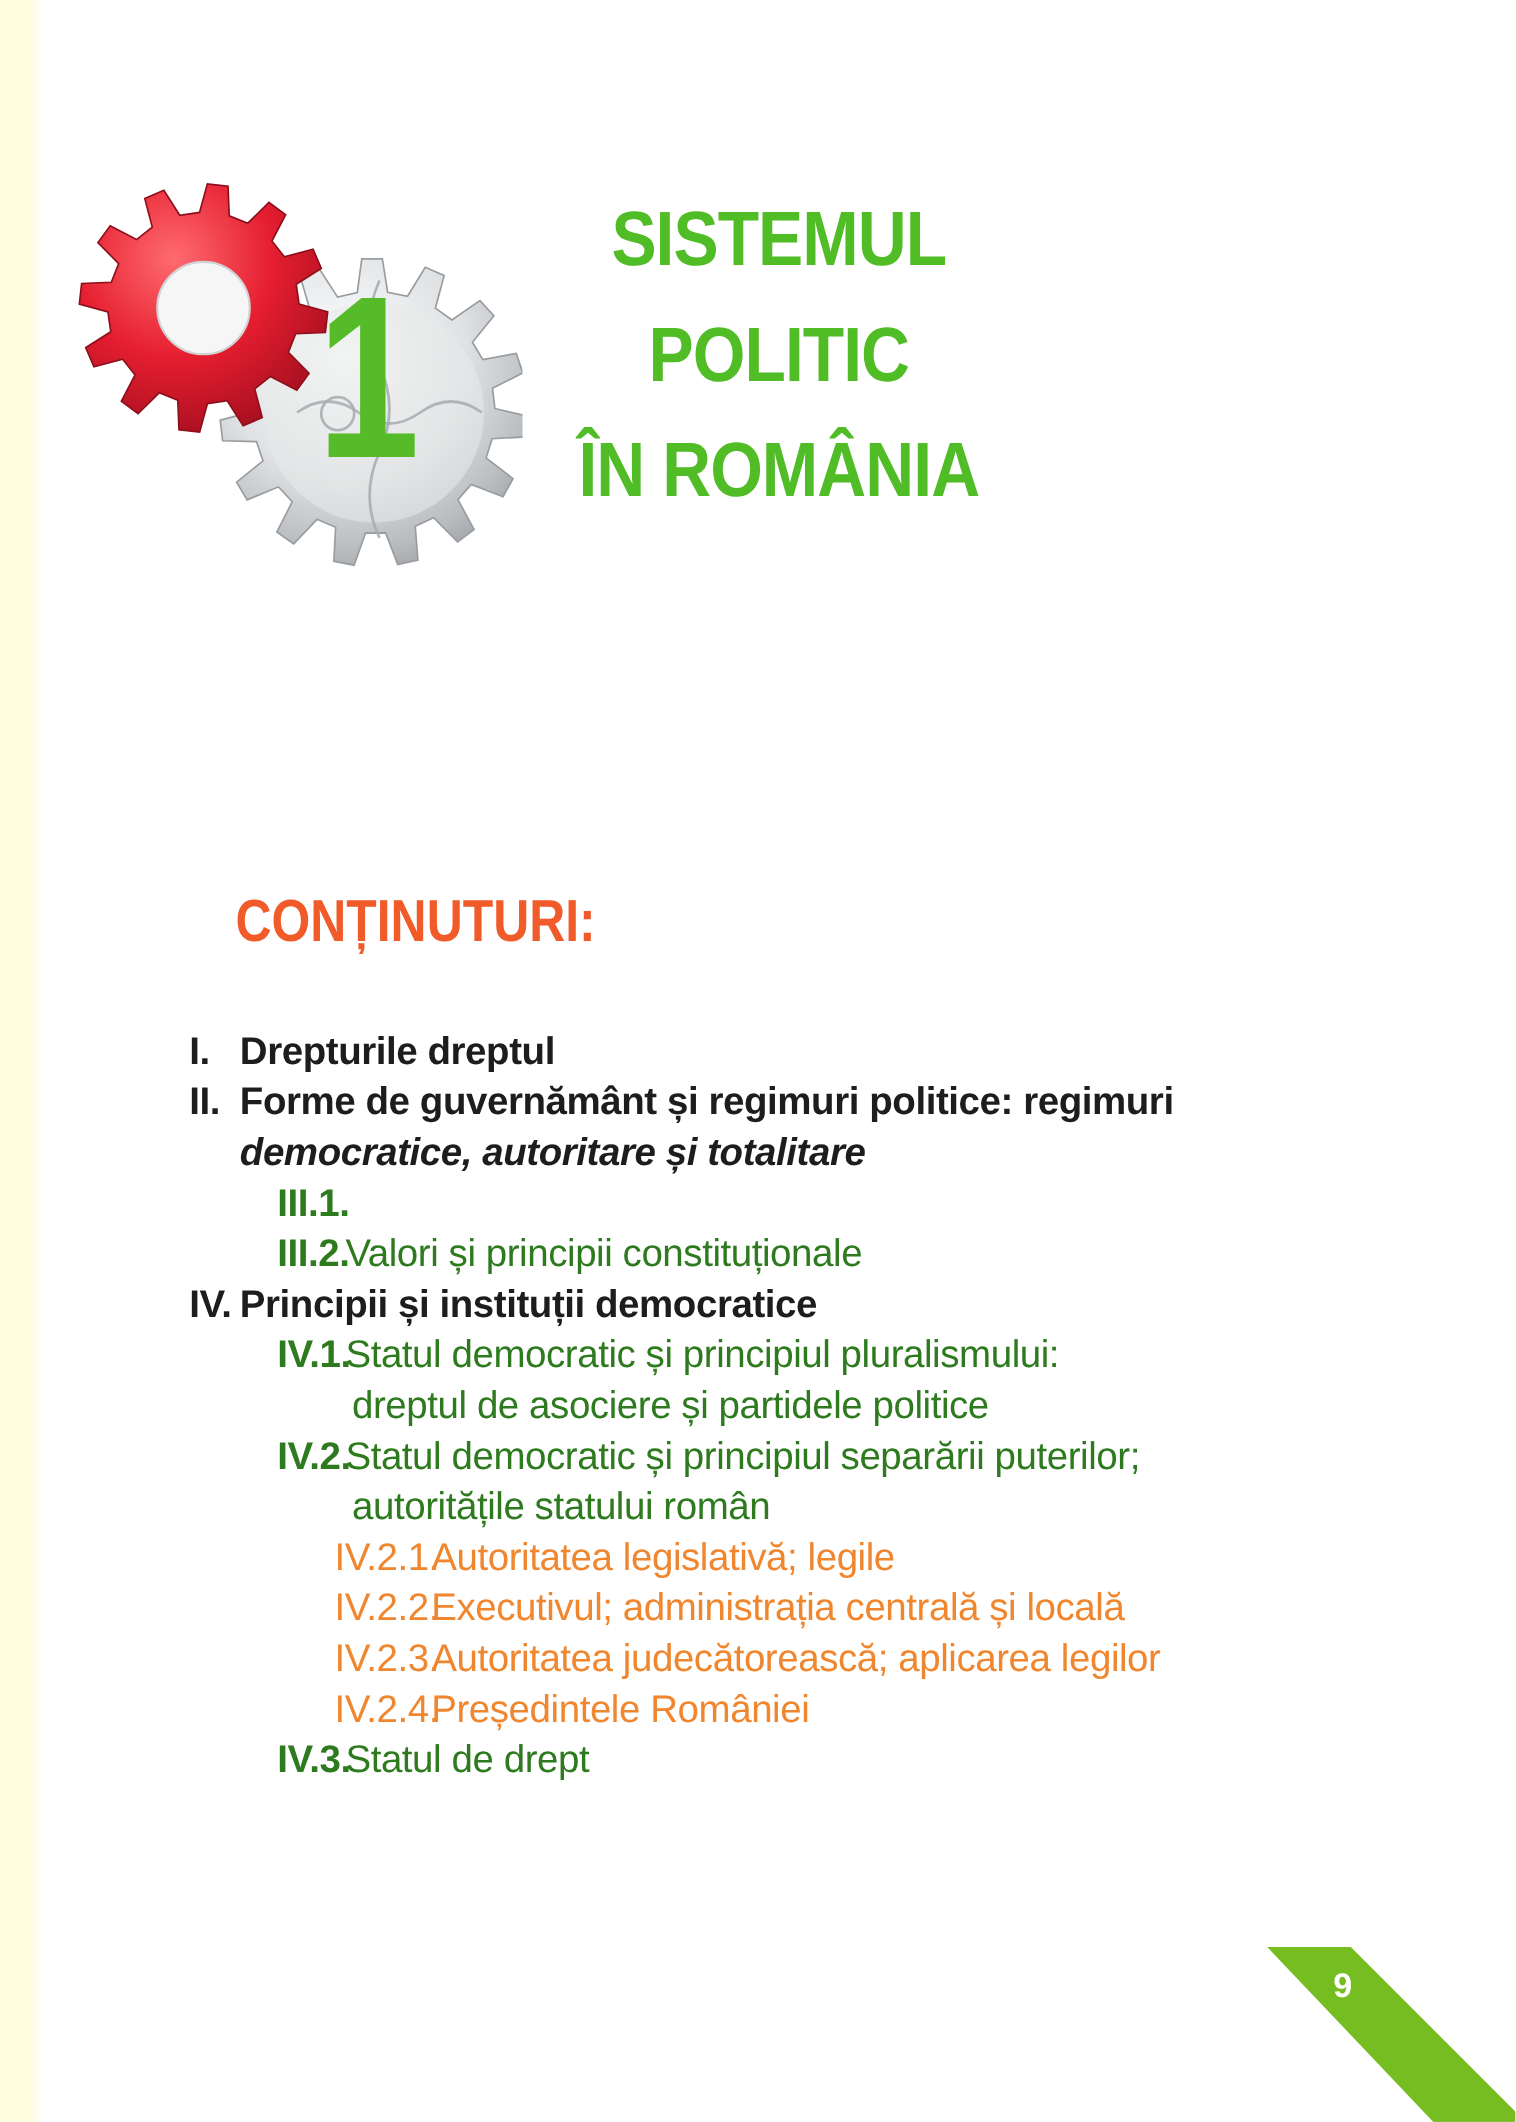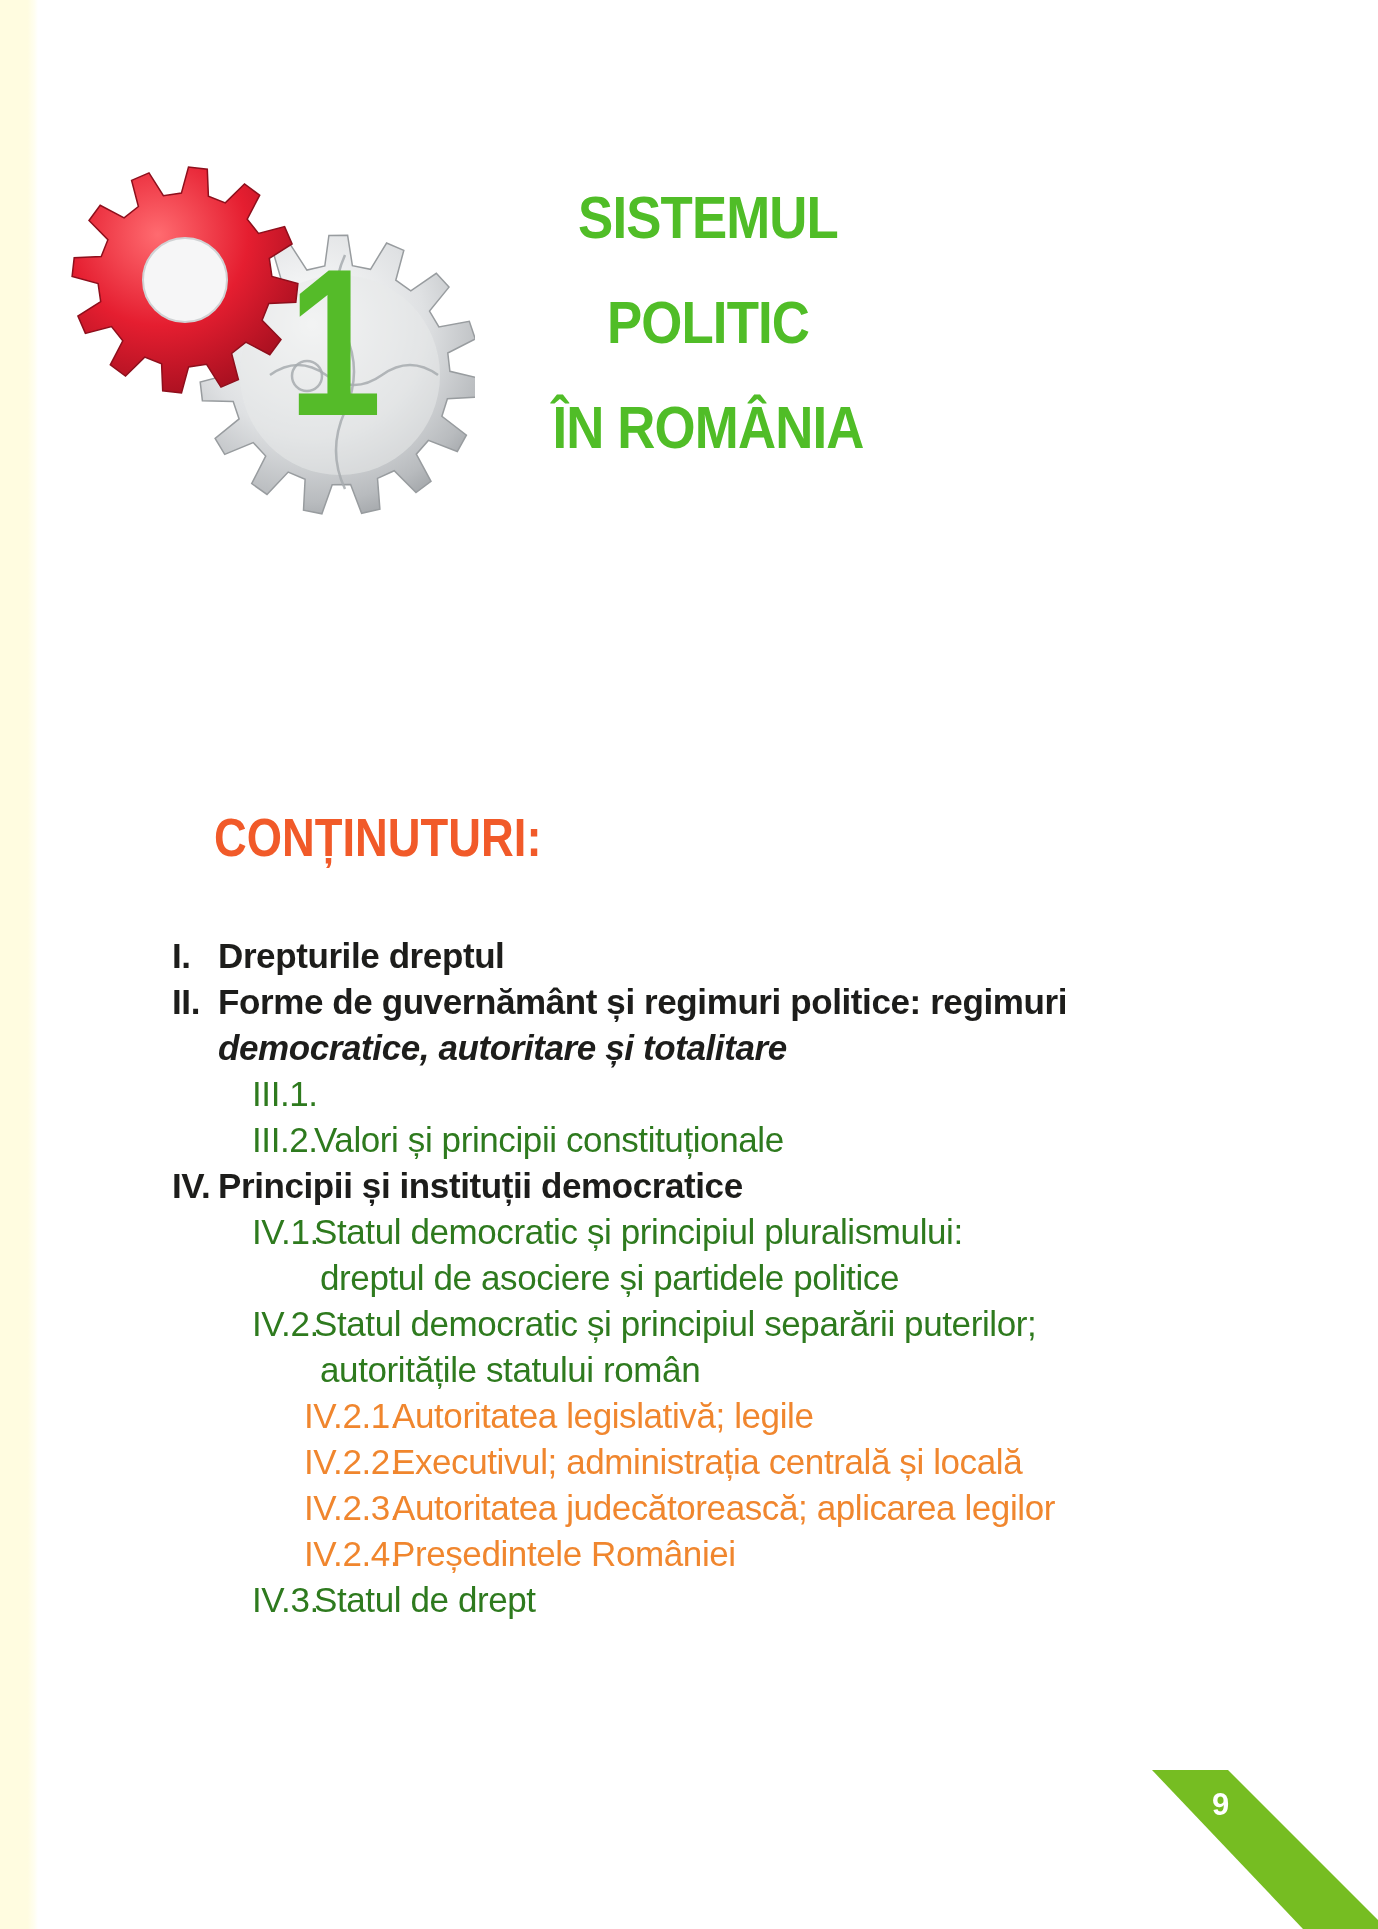--- a/index.html
+++ b/index.html
@@ -10,39 +10,39 @@
   .stripe {
     position:absolute; left:0; top:0; width:38px; height:100%;
     background:linear-gradient(to right, var(--stripe_yellow) 0%, var(--stripe_yellow) 72%, #fffef0 90%, #ffffff 100%);
   }
   .gears-wrap { position:absolute; left:45px; top:120px; width:430px; height:540px; }
   .gears-wrap svg { width:100%; height:100%; display:block; }
   .gears-wrap text { font-family:"Liberation Sans", sans-serif; }
 
   .title {
     position:absolute; left:428px; top:165px; width:560px; margin:0;
-    text-align:center; font-weight:bold; font-size:60px; line-height:105px;
+    text-align:center; font-weight:bold; font-size:70px; line-height:105px;
     color:var(--title_green); letter-spacing:-1px;
   }
   .title-line { transform:scaleX(0.88); }
 
   .contents-heading {
     position:absolute; left:214px; top:806px; margin:0;
     font-size:54px; font-weight:bold; color:var(--heading_orange);
     transform:scaleX(0.84); transform-origin:left top; white-space:nowrap;
   }
 
   .toc { position:absolute; left:172px; top:936px; width:1120px; }
   .toc-line { display:flex; align-items:baseline; height:46px; font-size:35px;
               letter-spacing:-0.4px; white-space:nowrap; }
   .toc-line .num { flex:none; }
   .lvl1 { font-weight:bold; color:var(--text_black); }
   .lvl1 .num { width:46px; }
   .lvl2 { padding-left:80px; color:var(--item_green); }
-  .lvl2 .num { width:62px; }
+  .lvl2 .num { width:62px;font-weight:bold; }
   .lvl3 { padding-left:132px; color:var(--item_orange); }
   .lvl3 .num { width:88px; }
   .lvl1.wrap { padding-left:46px;font-style:italic; }
   .lvl2.wrap { padding-left:148px;text-align:center; }
 
   .ribbon {
     position:absolute; left:1148px; top:1769px; width:230px; height:160px;
     background:var(--ribbon_green);
     clip-path:polygon(4px 1px, 80px 1px, 230px 151px, 230px 160px, 155px 160px);
   }

